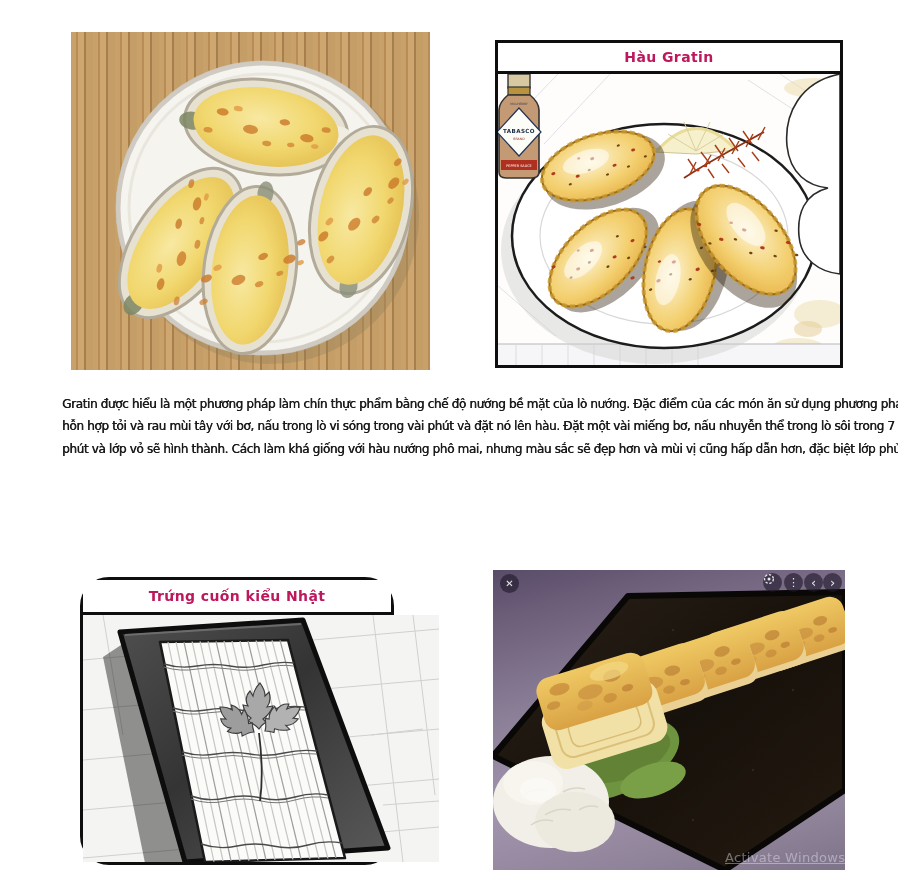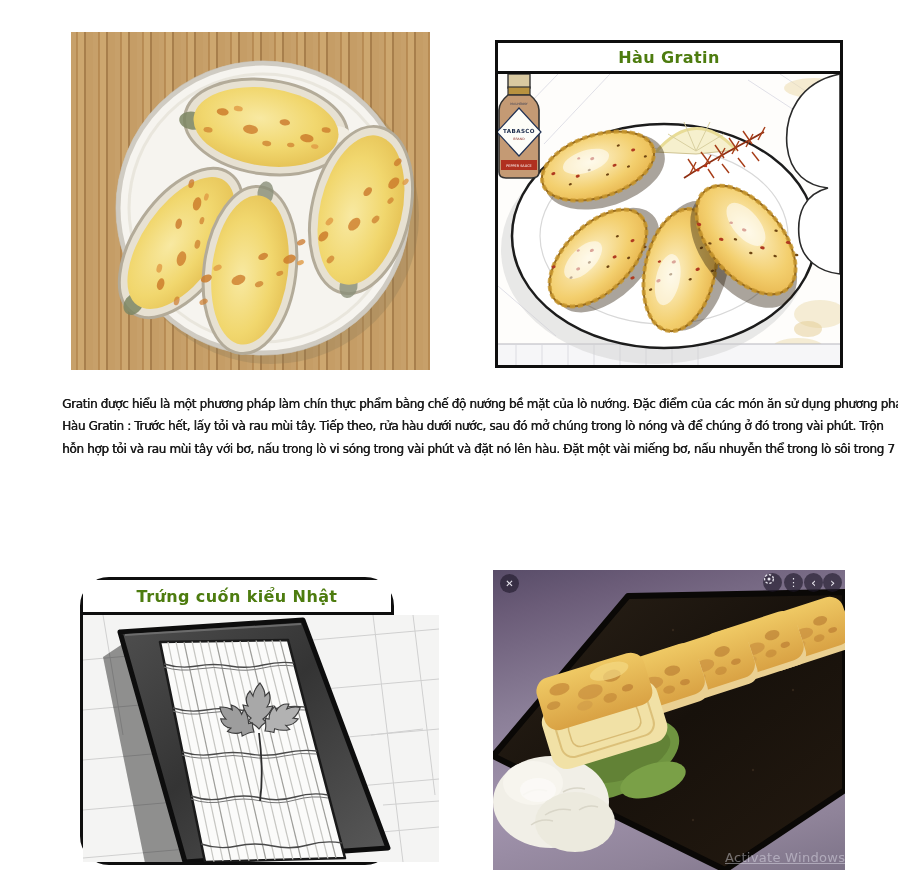--- a/index.html
+++ b/index.html
@@ -13,21 +13,21 @@
     background:repeating-linear-gradient(90deg,
       #c7a06a 0px,#c7a06a 5px,#b68a52 5px,#ba8e57 7px,#cda76f 7px,#cda76f 13px,
       #a87f4c 13px,#a87f4c 15px,#c59d66 15px,#c59d66 22px);
     overflow:hidden;
   }
   .photo-gratin svg{position:absolute;left:0;top:0;}
   
   .manga-panel{position:absolute;border:3px solid #0e0e0e;background:#fff;box-sizing:border-box;}
   .manga-title{
     border-bottom:3px solid #0e0e0e;display:flex;align-items:center;justify-content:center;
-    font-weight:bold;font-size:16px;letter-spacing:.4px;color:#4d7c0f;background:#fff;
+    font-weight:bold;font-size:14px;letter-spacing:.4px;color:#be185d;background:#fff;
   }
   #manga-gratin{left:495px;top:40px;width:348px;height:328px;}
   #manga-gratin .manga-title{height:28px;}
   #manga-tamago{left:80px;top:577px;width:314px;height:288px;border-radius:29px;}
   #manga-tamago .manga-title{height:32px;}
   .manga-body{position:relative;overflow:hidden;}
   
   .article{
     position:absolute;left:62px;top:393px;width:836px;color:#1a1a1a;
     font-size:12px;letter-spacing:-0.35px;
@@ -256,22 +256,22 @@
         <text x="21" y="66" font-size="3.2" text-anchor="middle" fill="#8a2a20">BRAND</text>
         <rect x="3" y="86" width="36" height="10" fill="#b03020"></rect>
         <text x="21" y="93" font-size="3.4" text-anchor="middle" fill="#ffffff">PEPPER SAUCE</text>
       </g>
     </svg>
   </div>
 </div>
 
 <div class="article">
   <div class="line">Gratin được hiểu là một phương pháp làm chín thực phẩm bằng chế độ nướng bề mặt của lò nướng. Đặc điểm của các món ăn sử dụng phương pháp</div>
-  <div class="line">Hàu Gratin : Trước hết, lấy tỏi và rau mùi tây. Tiếp theo, rửa hàu dưới nước, sau đó mở chúng trong lò nóng và để chúng ở đó trong vài phút. Trộn</div>
   <div class="line">hỗn hợp tỏi và rau mùi tây với bơ, nấu trong lò vi sóng trong vài phút và đặt nó lên hàu. Đặt một vài miếng bơ, nấu nhuyễn thể trong lò sôi trong 7</div>
+  <div class="line">phút và lớp vỏ sẽ hình thành. Cách làm khá giống với hàu nướng phô mai, nhưng màu sắc sẽ đẹp hơn và mùi vị cũng hấp dẫn hơn, đặc biệt lớp phủ</div>
 </div>
 
 <div id="manga-tamago" class="manga-panel">
   <div class="manga-title">Trứng cuốn kiểu Nhật</div>
   <div class="manga-body" style="width:356px;height:247px;">
     <svg width="356" height="247" viewBox="0 0 356 247">
       <defs>
         <linearGradient id="trayG" x1="0" y1="0" x2="1" y2="1">
           <stop offset="0%" stop-color="#4f4f4f"></stop>
           <stop offset="45%" stop-color="#343434"></stop>

